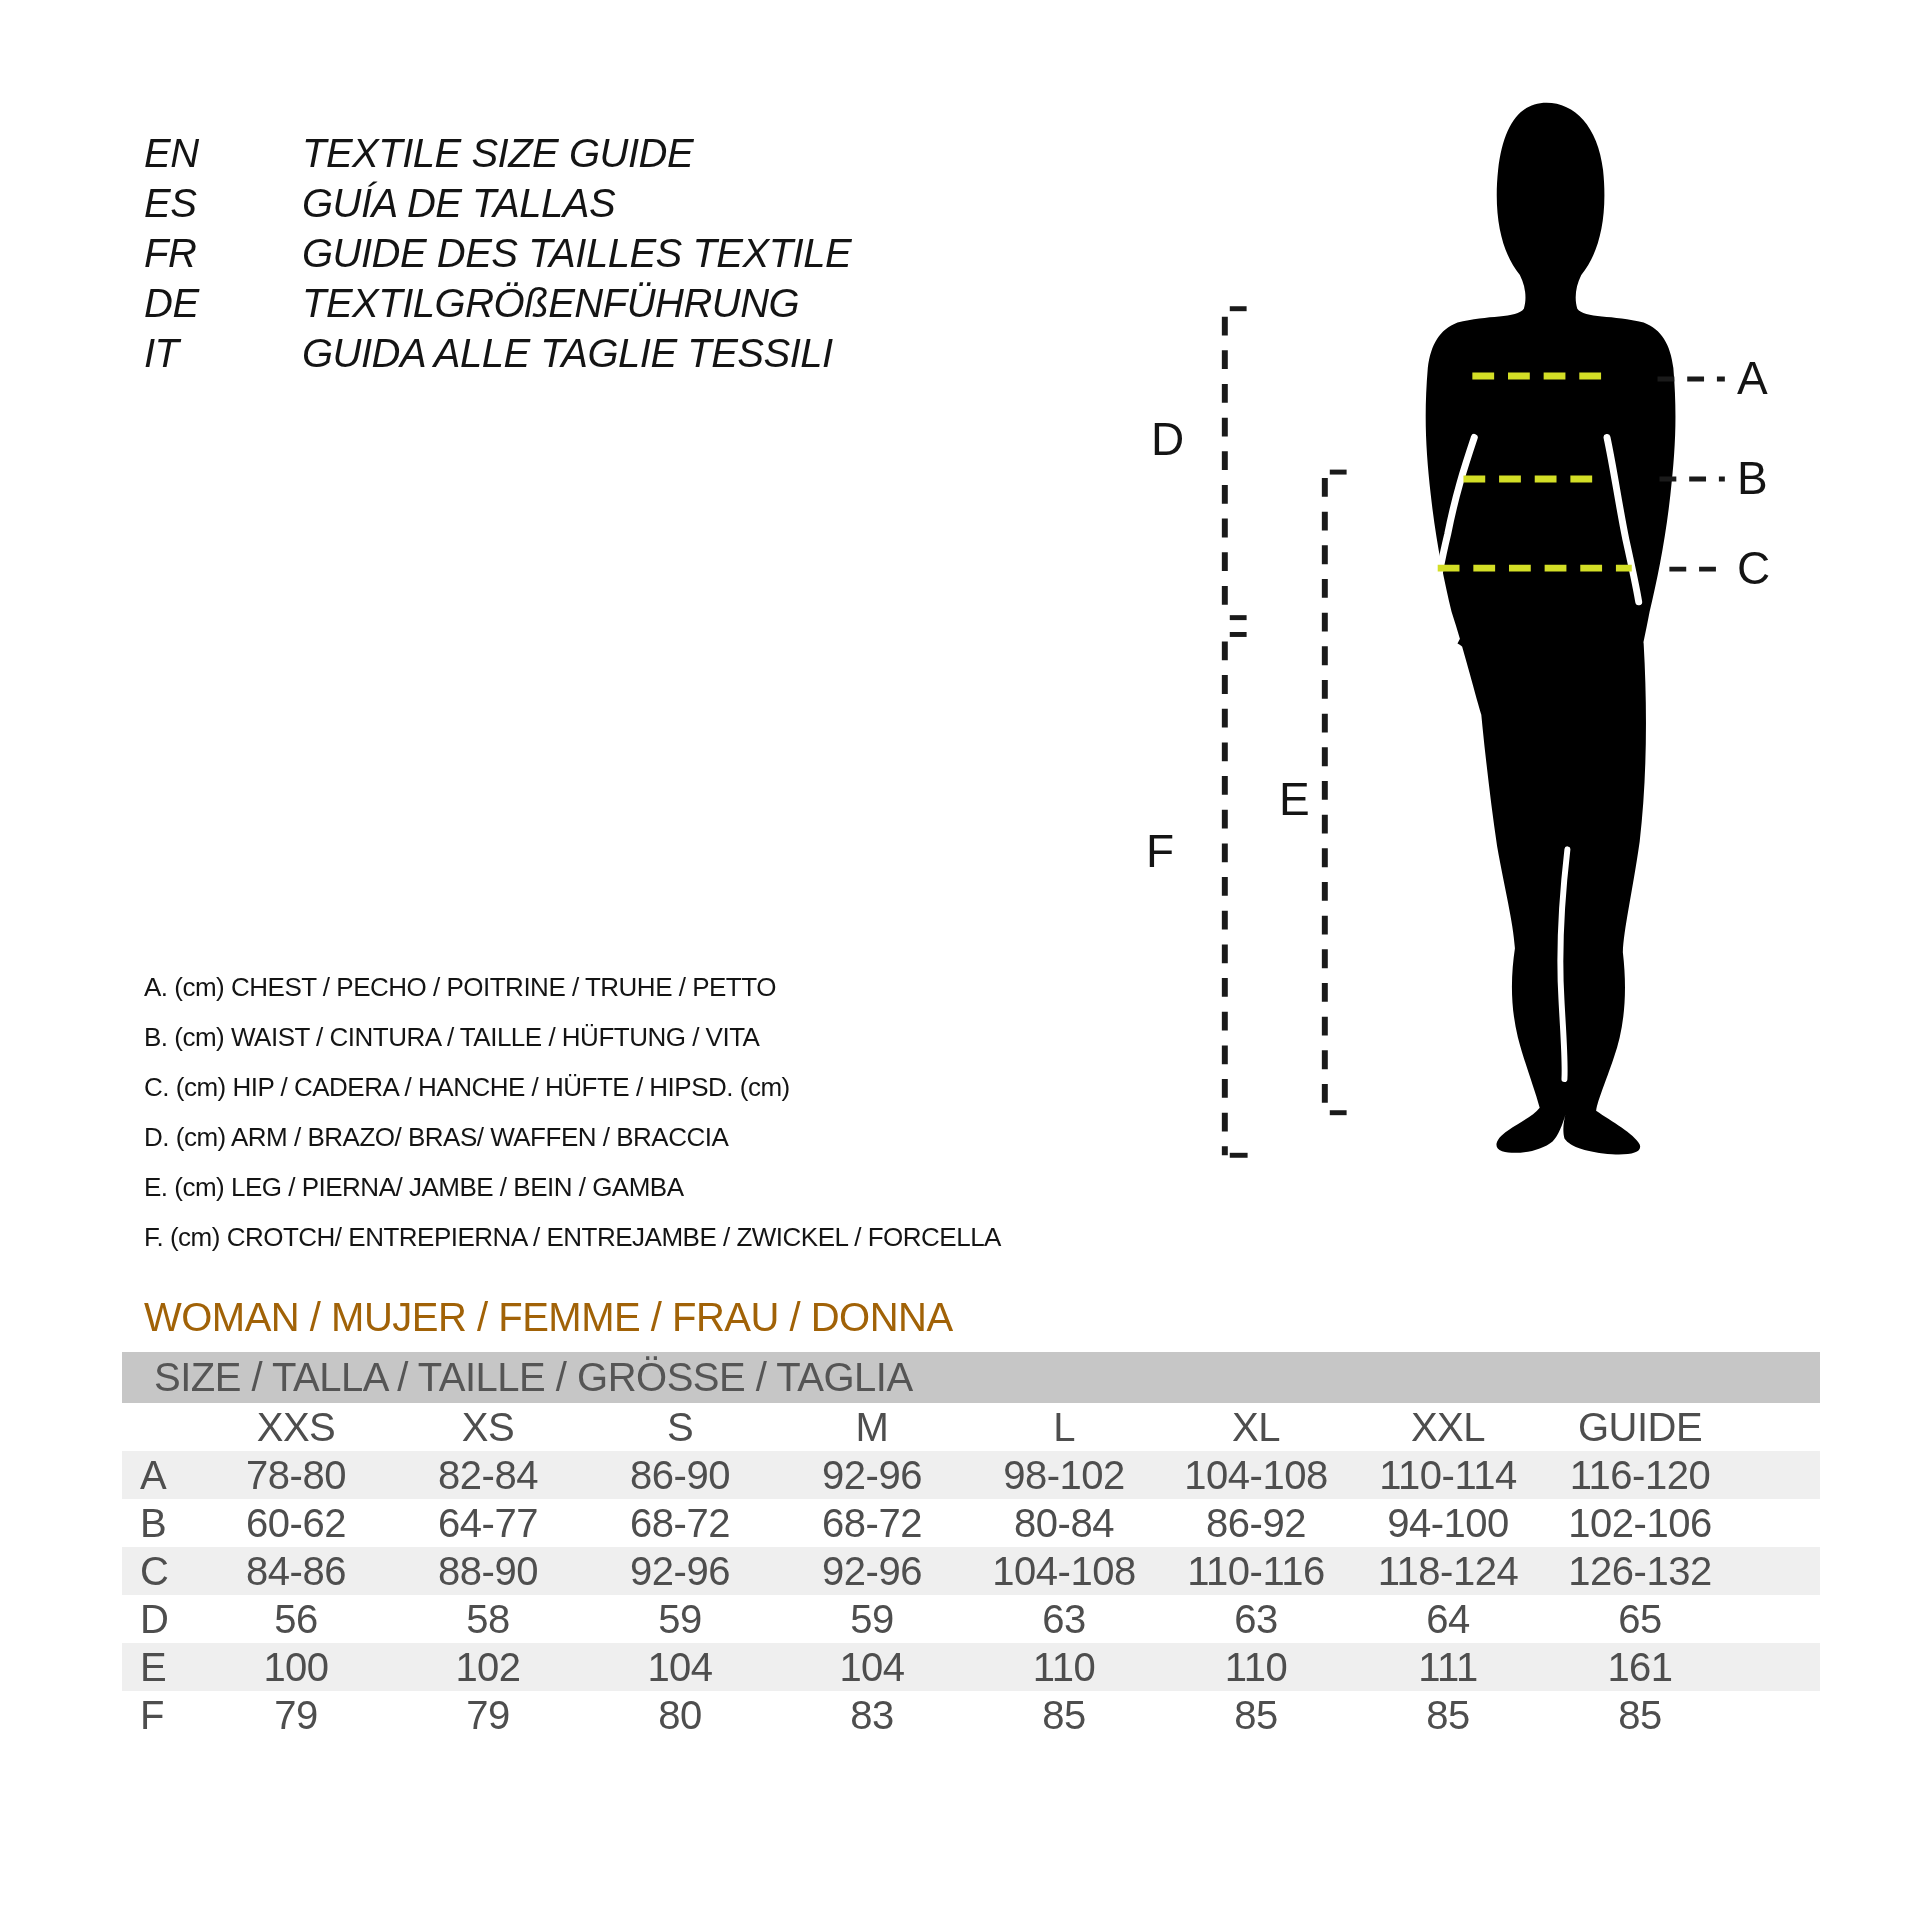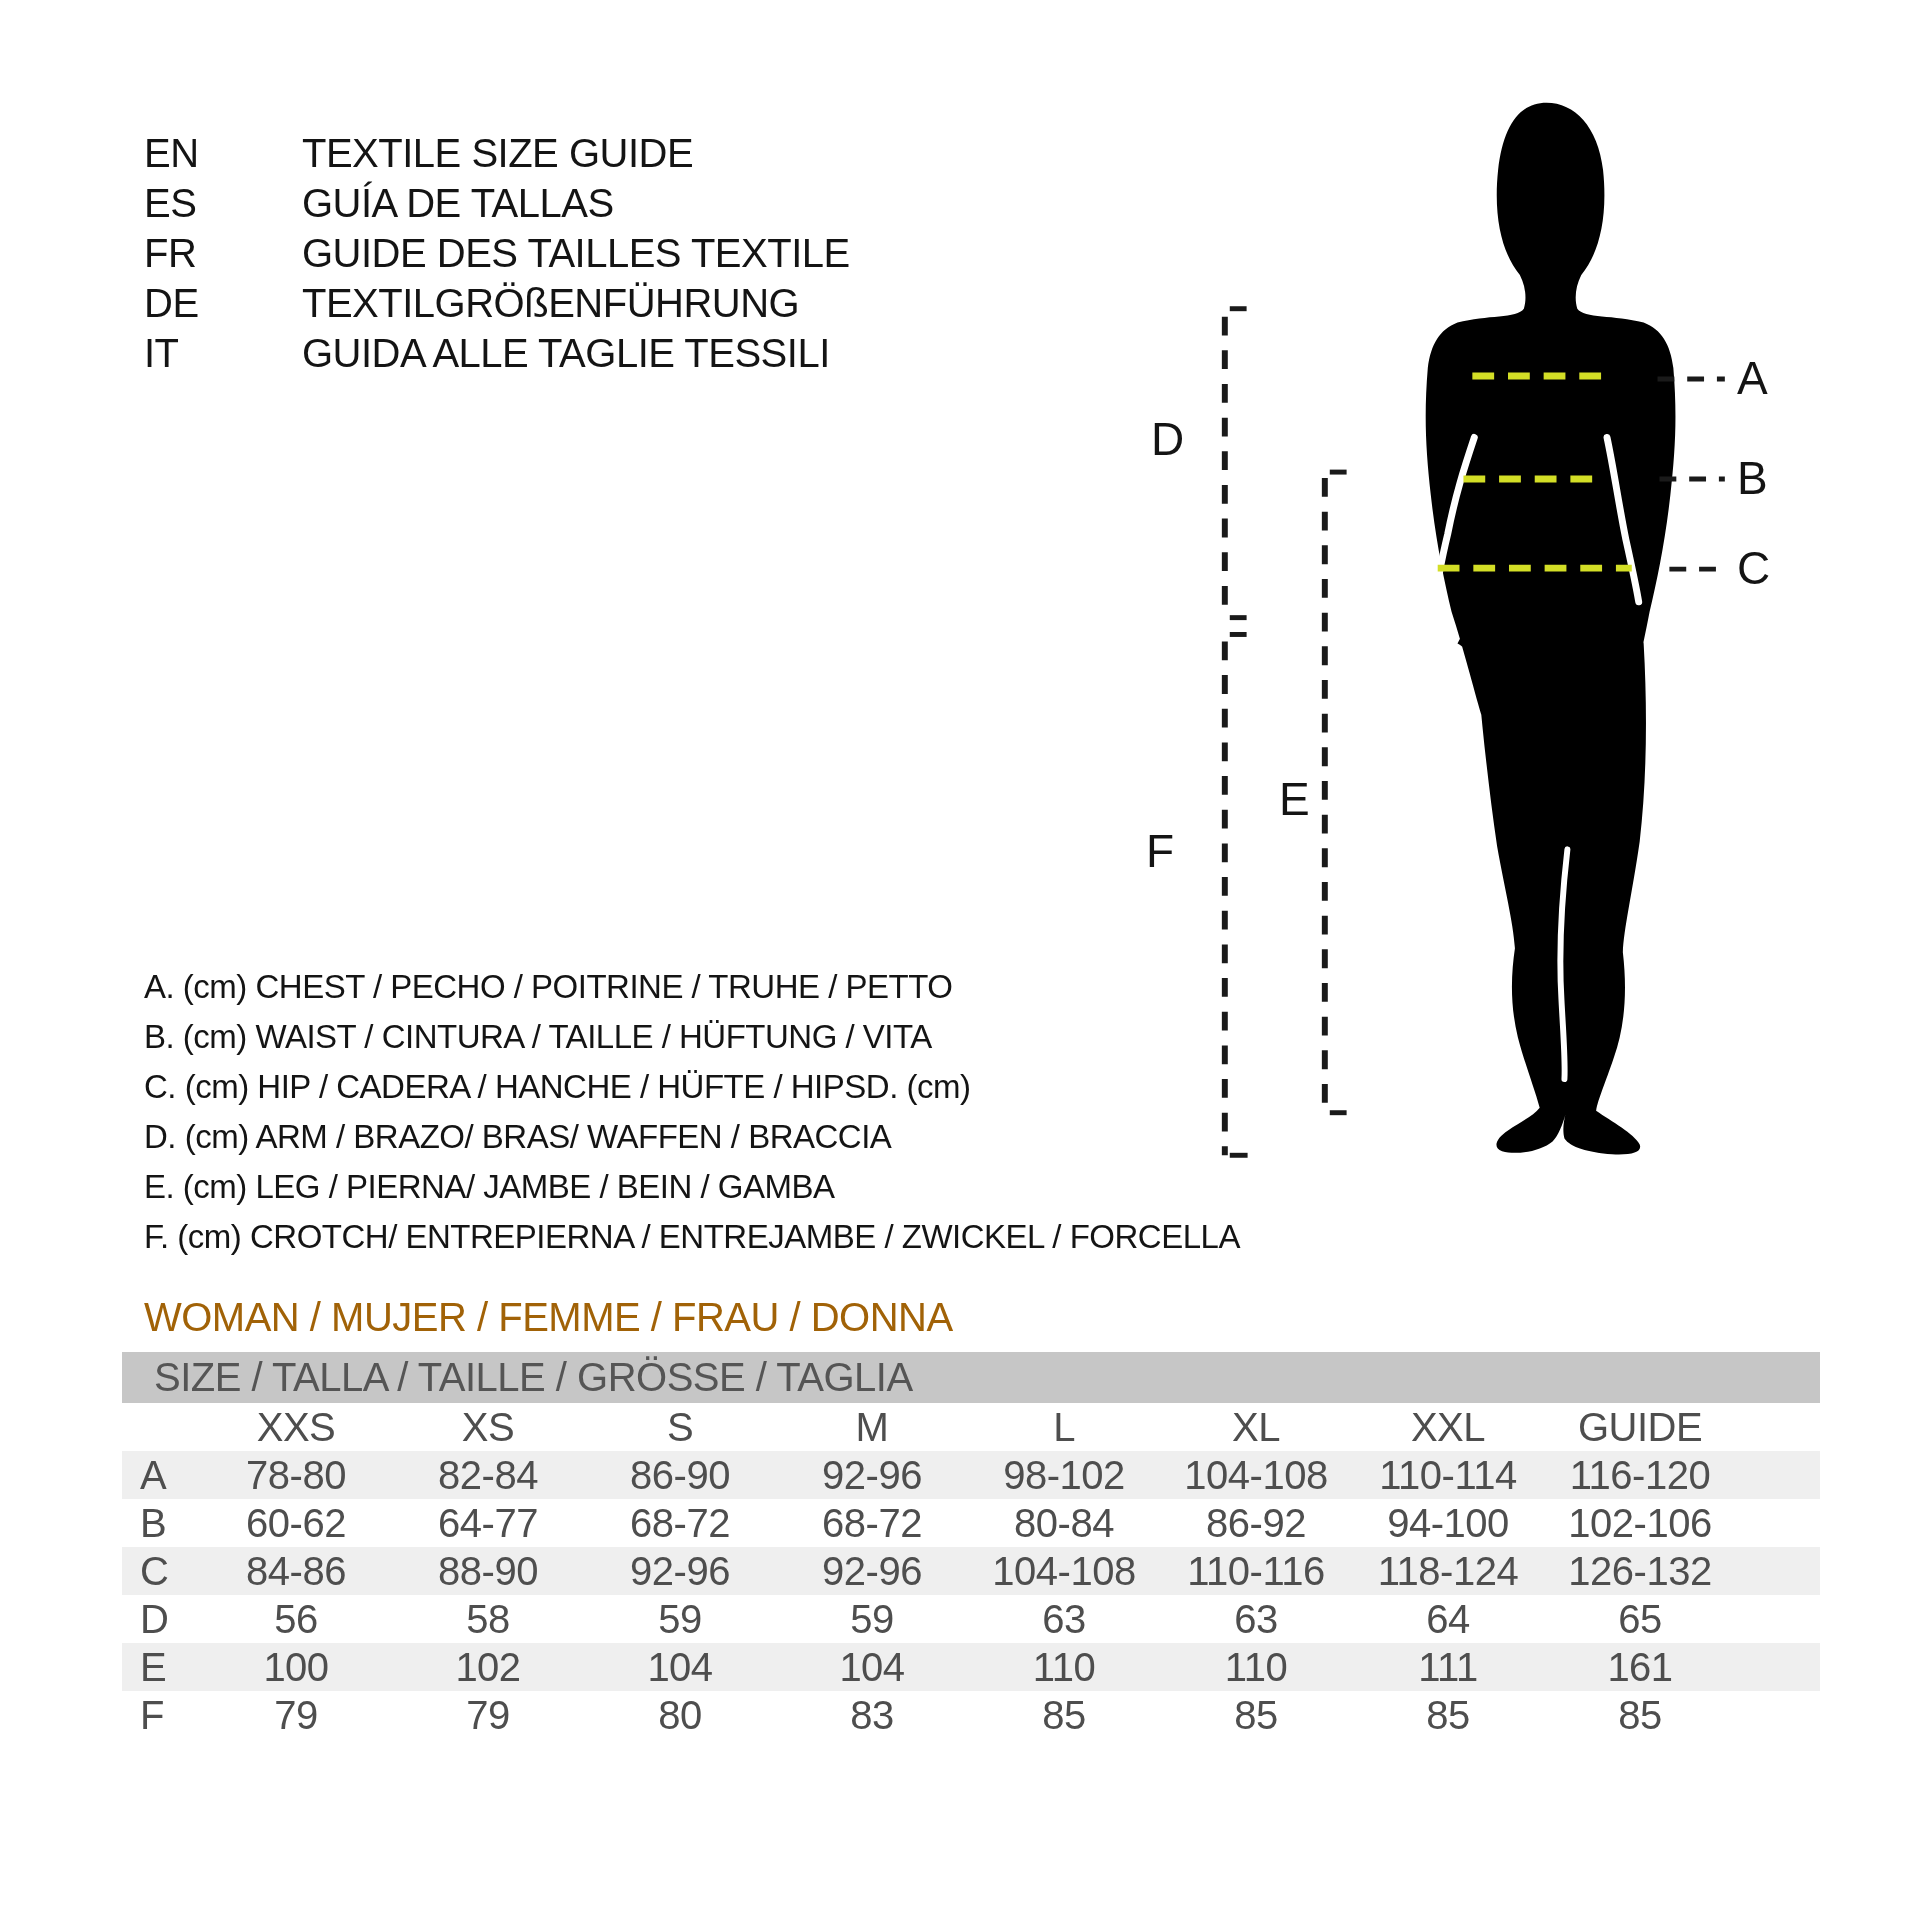--- a/index.html
+++ b/index.html
@@ -2,27 +2,27 @@
 <html><head>
 <meta charset="utf-8">
 <style>
   html,body{margin:0;padding:0;}
   body{
     width:1927px;height:1926px;background:#ffffff;position:relative;
     font-family:"Liberation Sans","DejaVu Sans",sans-serif;color:#111;
     overflow:hidden;
   }
   
-  .lang-block{position:absolute;left:144px;top:128px;}
+  .lang-block{position:absolute;left:144px;top:128px;font-style:italic;}
   .lang-row{display:flex;height:50px;align-items:center;}
   .lang-code{width:112px;font-size:40px;letter-spacing:-0.5px;color:#141414;}
   .lang-label{font-size:40px;letter-spacing:-0.5px;color:#141414;white-space:nowrap;margin-left:46px;}
   
   .legend-block{position:absolute;left:144px;top:962px;}
-  .legend-row{height:50px;display:flex;align-items:center;font-size:33px;
+  .legend-row{height:50px;display:flex;align-items:center;font-size:26px;
     letter-spacing:-0.5px;color:#141414;white-space:nowrap;}
   
   .group-title{position:absolute;left:144px;top:1292px;height:50px;display:flex;
     align-items:center;font-size:40px;letter-spacing:-0.5px;color:#a16207;}
   
   .size-table{position:absolute;left:122px;top:1352px;width:1698px;font-size:40px;color:#4e4e4e;}
   .thead{height:51px;background:var(--header-bg,#c6c6c6);display:flex;align-items:center;
     padding-left:32px;box-sizing:border-box;color:#555;letter-spacing:-0.5px;white-space:nowrap;}
   .trow{display:grid;grid-template-columns:72px repeat(8,180px) 1fr;height:48px;align-items:center;gap:12px;}
   .trow.alt{background:var(--row-alt-bg,#efefef);}

